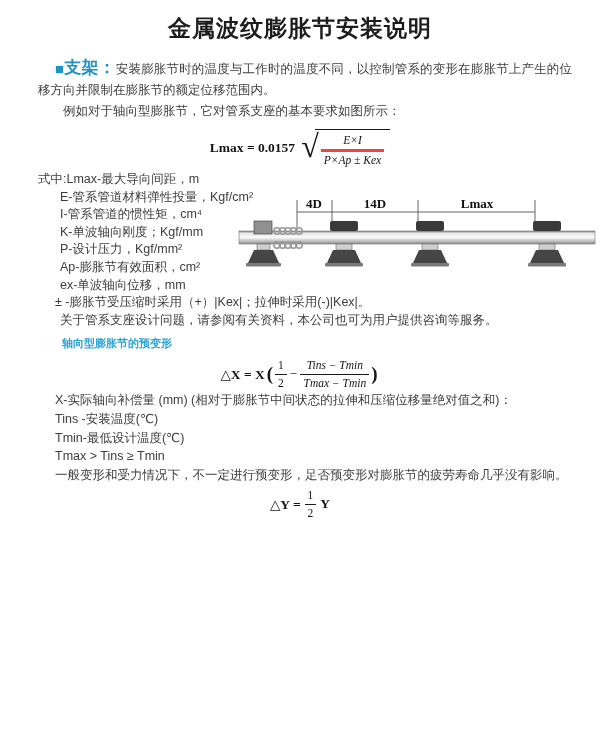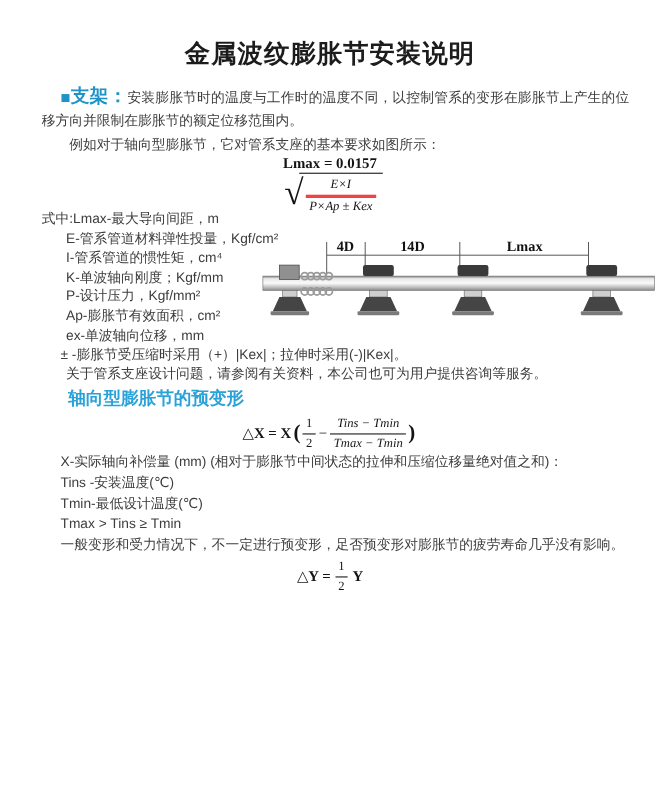--- a/index.html
+++ b/index.html
@@ -1,54 +1,54 @@
 <!DOCTYPE html>
 <html><head>
 <meta charset="utf-8">
 <style>
   html,body{margin:0;padding:0;background:#fff;}
   body{width:600px;height:737px;overflow:hidden;
        font-family:"Liberation Sans","DejaVu Sans",sans-serif;color:#3d3d3d;}
-  .page{position:relative;width:600px;height:631px;background:#ffffff;margin-top:20px;}
+  .page{position:relative;width:600px;height:631px;background:#ffffff;}
 
   .title{margin:0;padding-top:13px;text-align:center;font-size:23px;font-weight:bold;
          color:#1c1c1c;letter-spacing:1px;}
 
   p{margin:0;}
   .p-support{margin:13px 28px 0 38px;font-size:12.5px;line-height:21px;text-align:justify;text-indent:17px;}
   .sec-inline{color:#1e93c8;font-weight:bold;font-size:17px;}
   .sq{font-size:15px;vertical-align:-1px;}
   .p-example{margin:0 30px 0 38px;font-size:12.5px;line-height:21px;text-indent:2em;}
 
   .formula{display:flex;justify-content:center;align-items:center;color:#141414;}
   .math{font-family:"Liberation Serif","DejaVu Serif",serif;}
   .b{font-weight:bold;}
   .it{font-style:italic;}
-  .f1{margin-top:6px;height:40px;font-size:13.5px;flex-direction:column;}
+  .f1{margin-top:6px;height:40px;font-size:13.5px;}
   .frac{display:inline-block;vertical-align:middle;text-align:center;font-size:11.5px;line-height:1.25;}
   .frac .fn{display:block;border-bottom:1px solid #1a1a1a;padding:0 3px 1px;}
   .frac .fd{display:block;padding:1px 3px 0;}
   .sqrt{display:inline-flex;align-items:center;margin-left:6px;}
   .rad{font-size:32px;line-height:0.9;margin-right:-4px;transform:translateY(-2px);}
   .radicand{border-top:1.5px solid #1a1a1a;padding:3px 6px 0;}
   .radicand .fn{border-bottom:3px solid #ef4444;}
 
   .defs{margin-top:3px;}
   .def{font-size:12.5px;line-height:17.6px;margin-left:60px;white-space:nowrap;}
   .def.first{margin-left:38px;}
   .def.pm{margin-left:55px;}
   .def.consult{margin-left:60px;}
 
   .diagram{position:absolute;left:237px;top:190px;}
   .dlabel{font-family:"Liberation Serif","DejaVu Serif",serif;font-size:13px;font-weight:bold;fill:#111;text-anchor:middle;}
 
   .sec-head{margin:6px 0 0 38px;font-size:15.5px;font-weight:bold;color:#1e93c8;line-height:18px;}
   .p-pre{margin:4px 33px 0 38px;font-size:12.5px;line-height:21px;text-align:justify;text-indent:2em;}
 
-  .sub-head{font-size:16px;font-weight:bold;color:#2aa2d8;line-height:18px;}
+  .sub-head{font-size:11px;font-weight:bold;color:#2aa2d8;line-height:18px;}
   .sub-head.axial{margin:5px 0 0 62px;}
   .sub-head.lateral{margin:4px 0 0 38px;}
 
   .f2{margin-top:5px;height:34px;font-size:13.5px;}
   .f2 .paren{font-size:19px;font-weight:bold;padding:0 2px;}
   .f2 .minus{padding:0 3px;}
   .f3{margin-top:7px;height:26px;font-size:13.5px;}
   .f3 .gap{width:4px;display:inline-block;}
 
   .p-explain{margin:6px 12px 0 18px;font-size:12.5px;line-height:20.5px;text-align:justify;text-indent:36px;}

